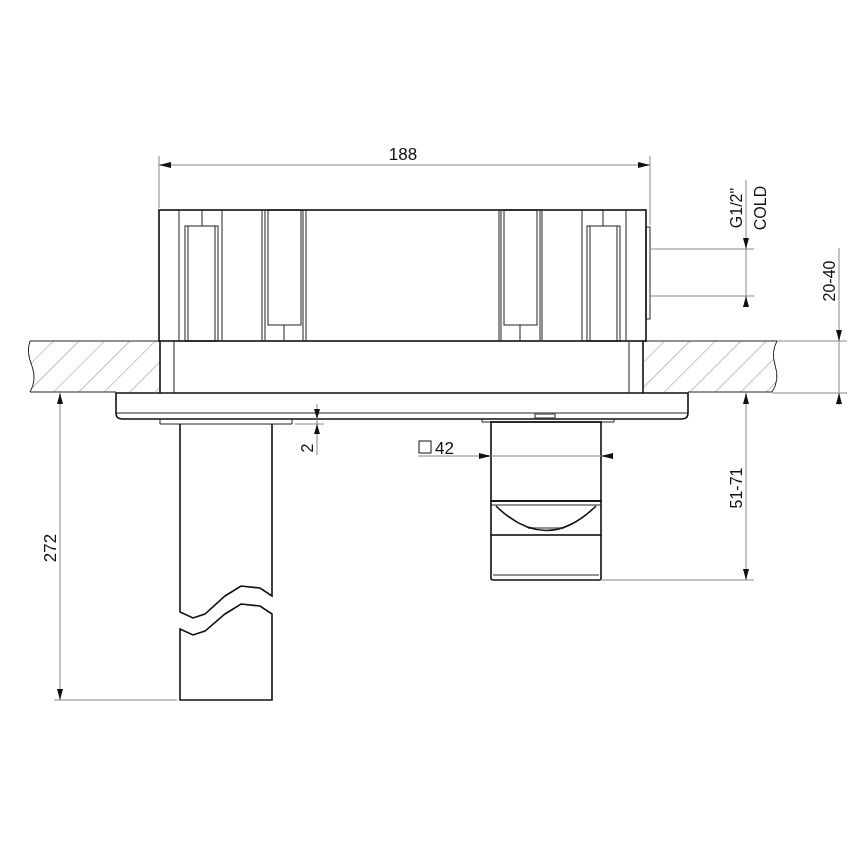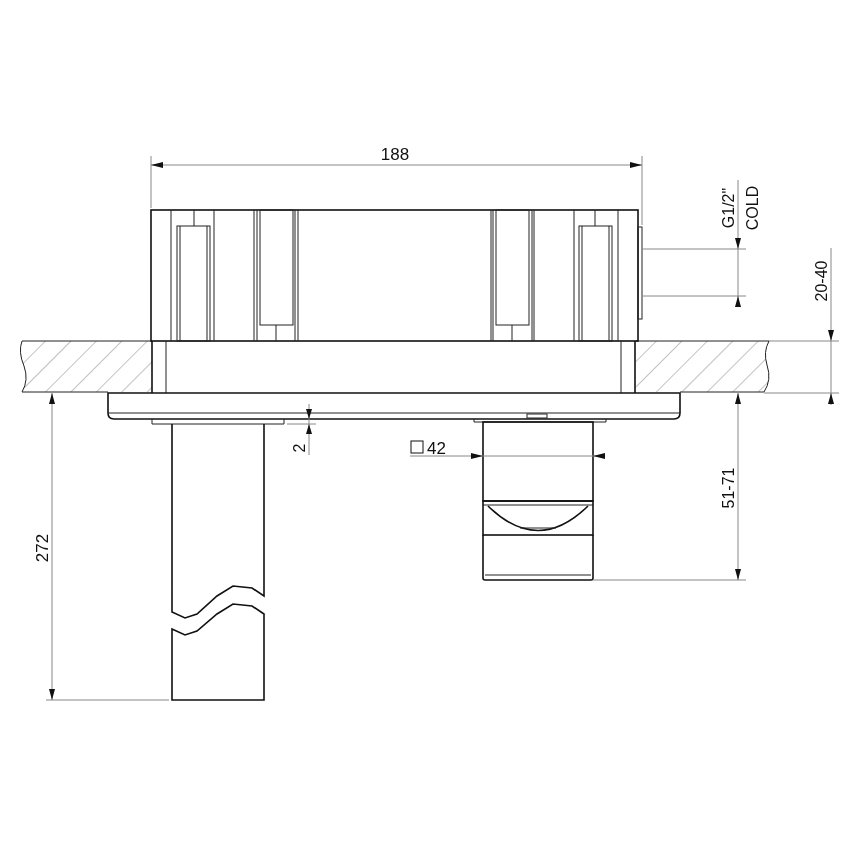--- a/index.html
+++ b/index.html
@@ -1,17 +1,17 @@
 <!DOCTYPE html>
 <html><head>
 <meta charset="utf-8">
 <style>
   html, body { margin: 0; padding: 0; background: #ffffff; }
   body { width: 850px; height: 850px; overflow: hidden; }
-  #drawing { position: absolute; left: 4px; top: 0; width: 676px; height: 850px; }
+  #drawing { position: absolute; left: 12px; top: 0; width: 676px; height: 850px; }
   svg text { font-family: "Liberation Sans", "DejaVu Sans", sans-serif; fill: #111111; }
   .obj { stroke: #111111; stroke-width: 1.6; fill: none; }
   .objthin { stroke: #222222; stroke-width: 1; fill: none; }
   .dim { stroke: #888888; stroke-width: 1; fill: none; }
   .arrow { fill: #111111; stroke: none; }
 </style>
 </head>
 <body>
 
 <div id="drawing">

